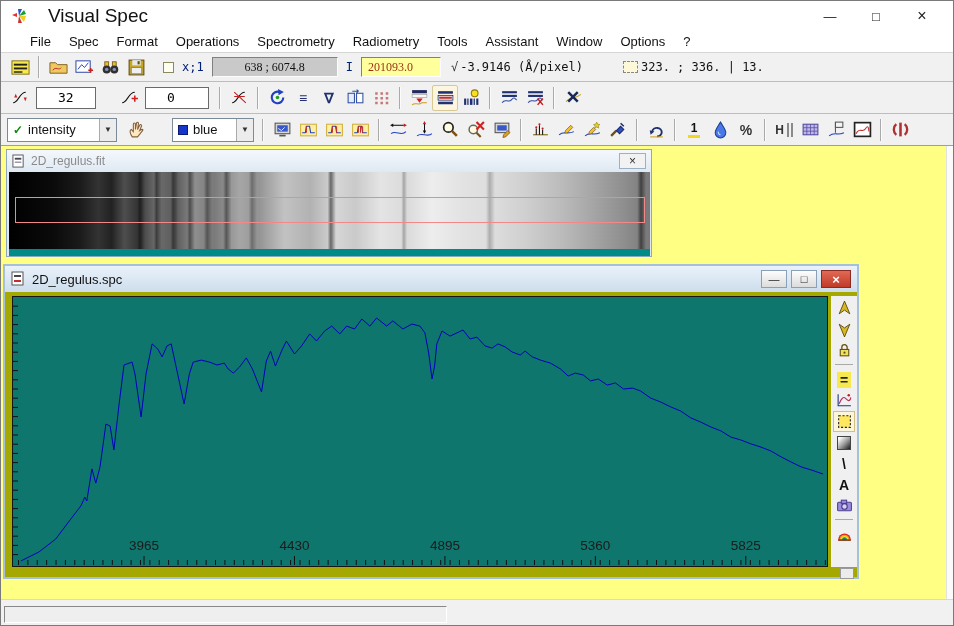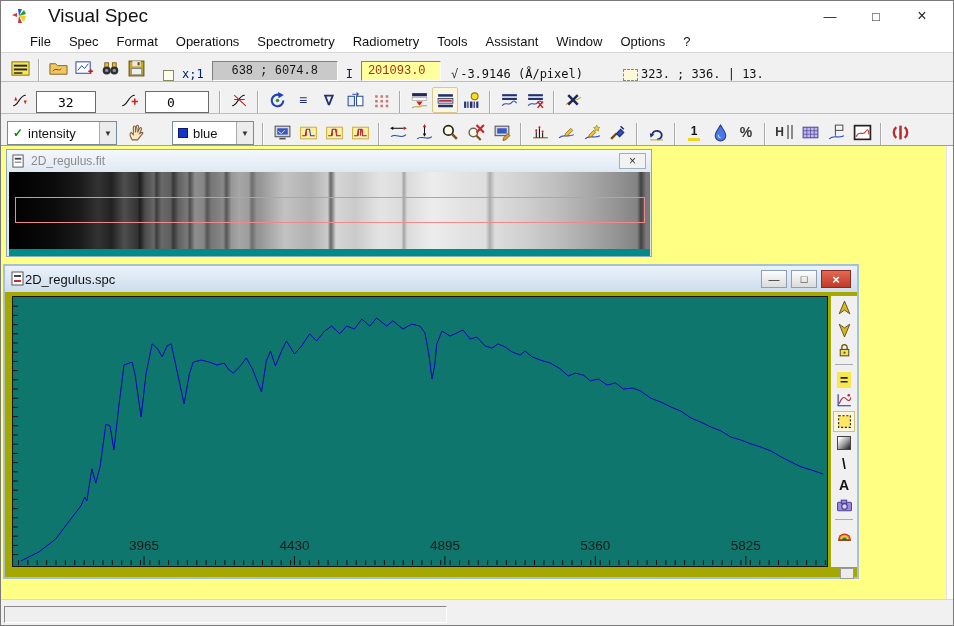--- a/index.html
+++ b/index.html
@@ -8,30 +8,30 @@
 
 .titlebar{position:absolute;left:0;top:0;width:100%;height:30px;background:#fff;display:flex;align-items:center}
 .appicon{margin-left:9px;width:18px;height:18px}
 .apptitle{margin-left:20px;font-size:19px}
 .wctrl{position:absolute;top:0;height:30px;width:46px;display:flex;align-items:center;justify-content:center;font-size:13px;color:#222}
 #btn-min{right:100px}#btn-max{right:54px}#btn-close{right:8px;font-size:16px}
 
 .menubar{position:absolute;top:30px;left:0;width:100%;height:22px;background:#fff;border-bottom:1px solid #d6d6d6;display:flex;align-items:center;padding-left:20px}
 .menuitem{padding:0 9px;height:100%;display:flex;align-items:center;font-size:13px}
 
-.tbrow{position:absolute;left:0;width:100%;background:#f1f1f1;display:flex;align-items:flex-end;padding-left:6px}
+.tbrow{position:absolute;left:0;width:100%;background:#f1f1f1;display:flex;align-items:center;padding-left:6px}
 #tb1{top:52px;height:29px;border-bottom:1px solid #bdbdbd}
 #tb2{top:81px;height:32px;border-bottom:1px solid #bdbdbd}
 #tb3{top:113px;height:32px;border-bottom:1px solid #9e9e9e}
 .tbtn{min-width:26px;height:26px;display:flex;align-items:center;justify-content:center;flex:0 0 auto}
 .tbtn svg{width:19px;height:19px}
 .pressed{background:#fcf6de;border:1px solid #d8c896;border-radius:2px}
 .sep{width:2px;height:22px;border-left:1px solid #aaa;border-right:1px solid #fbfbfb;margin:0 5px;flex:0 0 auto}
 .mono{font-family:"DejaVu Sans Mono",monospace;font-size:12px}
-.field{border-top:1px solid #808080;border-left:1px solid #808080;border-bottom:1px solid #fcfcfc;border-right:1px solid #fcfcfc;background:#c9c9c9;height:20px;display:flex;align-items:center;padding:0 6px;font-family:Liberation Mono, monospace;font-size:12px}
+.field{border-top:1px solid #808080;border-left:1px solid #808080;border-bottom:1px solid #fcfcfc;border-right:1px solid #fcfcfc;background:#c9c9c9;height:20px;display:flex;align-items:center;padding:0 6px;font-family:Liberation Serif, serif;font-size:12px}
 #coordfield{width:126px;justify-content:center;margin-left:8px}
 #intfield{width:80px;background:#ffff9c;color:#9a3314;margin-left:8px}
 .inputbox{width:60px;height:22px;border:1px solid #6a6a6a;background:#fff;font-family:"DejaVu Sans Mono",monospace;font-size:13px;padding:0 21px;margin-left:3px}
 .lbl{font-family:"DejaVu Sans Mono",monospace;font-size:12px;color:#00217a;margin-left:8px}
 .checkbox{width:11px;height:11px;border:1px solid #8a8a60;background:#fdfdf0;margin-left:14px}
 .dottedbox{width:15px;height:12px;border:1px dashed #888;background:#fdf8d8;margin-left:40px}
 .combo{height:24px;background:#fff;border:1px solid #7a8a99;display:flex;align-items:center;padding-left:5px;gap:5px}
 .combo .arrowbox{margin-left:auto;width:17px;height:22px;background:#ececec;border-left:1px solid #aaa;display:flex;align-items:center;justify-content:center;font-size:8px;color:#333}
 .bluesq{width:10px;height:10px;background:#1536c8;border:1px solid #0a1c70}
 .checkmark{color:#0c8a0c;font-weight:bold;font-size:12px}
@@ -43,21 +43,21 @@
 .fittitle{height:22px;display:flex;align-items:center;padding:0 5px;background:linear-gradient(#f4f8fc,#dfe9f3);color:#8a8a8a;font-size:12px;gap:6px}
 .fitclose{margin-left:auto;width:27px;height:16px;background:#f2f2f2;border:1px solid #9ab0c4;display:flex;align-items:center;justify-content:center;color:#333;font-size:12px;line-height:1}
 .fitimg{position:absolute;left:2px;top:22px;width:641px;height:77px;
 background-image:
 linear-gradient(90deg,transparent 20%,rgba(0,0,0,.5) 20.4%,transparent 21.2%,transparent 22.6%,rgba(0,0,0,.45) 23%,transparent 23.8%,transparent 25.2%,rgba(0,0,0,.4) 25.6%,transparent 26.4%,transparent 27.8%,rgba(0,0,0,.4) 28.2%,transparent 29%,transparent 30.4%,rgba(0,0,0,.35) 30.9%,transparent 31.7%,transparent 33.4%,rgba(0,0,0,.4) 33.9%,transparent 34.7%,transparent 37.4%,rgba(0,0,0,.3) 37.9%,transparent 38.7%,transparent 49.7%,rgba(0,0,0,.5) 50.2%,transparent 51%,transparent 61.2%,rgba(0,0,0,.25) 61.6%,transparent 62.1%,transparent 74.4%,rgba(0,0,0,.22) 75%,transparent 75.8%,transparent 98%,rgba(0,0,0,.5) 98.6%,transparent 99.4%),
 linear-gradient(90deg,#000 0%,#0b0b0b 7%,#1a1a1a 11%,#333 14%,#222 16%,#4e4e4e 18%,#353535 20%,#6e6e6e 23%,#5a5a5a 26%,#8e8e8e 29%,#7a7a7a 32%,#a6a6a6 36%,#949494 39%,#c2c2c2 43%,#b2b2b2 47%,#d6d6d6 51%,#cacaca 54%,#e4e4e4 58%,#dadada 62%,#ededed 66%,#e2e2e2 71%,#dcdcdc 76%,#cecece 81%,#bcbcbc 86%,#a6a6a6 91%,#8e8e8e 96%,#787878 100%)}
 .redrect{position:absolute;left:6px;top:25px;width:630px;height:26px;border:1px solid #f08a8a}
 .tealstrip{position:absolute;left:2px;top:99px;width:641px;height:7px;background:#008a88}
 
 .spcwin{position:absolute;left:2px;top:118px;width:856px;height:315px;border:2px solid #a6c0da;background:#cfdeee}
-.spctitle{height:26px;display:flex;align-items:center;padding:0 6px;background:linear-gradient(#eaf2fa,#cddded);font-size:13px;color:#111;}
+.spctitle{height:26px;display:flex;align-items:center;padding:0 6px;background:linear-gradient(#eaf2fa,#cddded);font-size:13px;color:#111;gap:7px}
 .spcbtns{margin-left:auto;display:flex;gap:4px}
 .spcbtn{width:26px;height:18px;border:1px solid #8aa0b8;background:linear-gradient(#fdfdfd,#dcdcdc);display:flex;align-items:center;justify-content:center;font-size:11px;color:#222;line-height:1}
 .spcclose{background:linear-gradient(#e06a55,#c03a28);color:#fff;border-color:#8a2a20;width:30px;font-weight:bold;font-size:13px}
 .spcbody{position:absolute;left:0;top:26px;width:852px;height:285px;background:#a4a800}
 .plot{position:absolute;left:7px;top:4px;width:816px;height:271px;background:#0f766e;border:1px solid #151515}
 .plot svg{display:block}
 .rtb{position:absolute;left:826px;top:4px;width:26px;height:271px;background:#f0f0f0;display:flex;flex-direction:column;align-items:center;padding-top:2px}
 .rbtn{width:22px;height:21px;display:flex;align-items:center;justify-content:center;flex:0 0 auto}
 .rbtn svg{width:17px;height:17px}
 .rsep{width:18px;height:1px;background:#aaa;margin:3px 0 4px;flex:0 0 auto}

